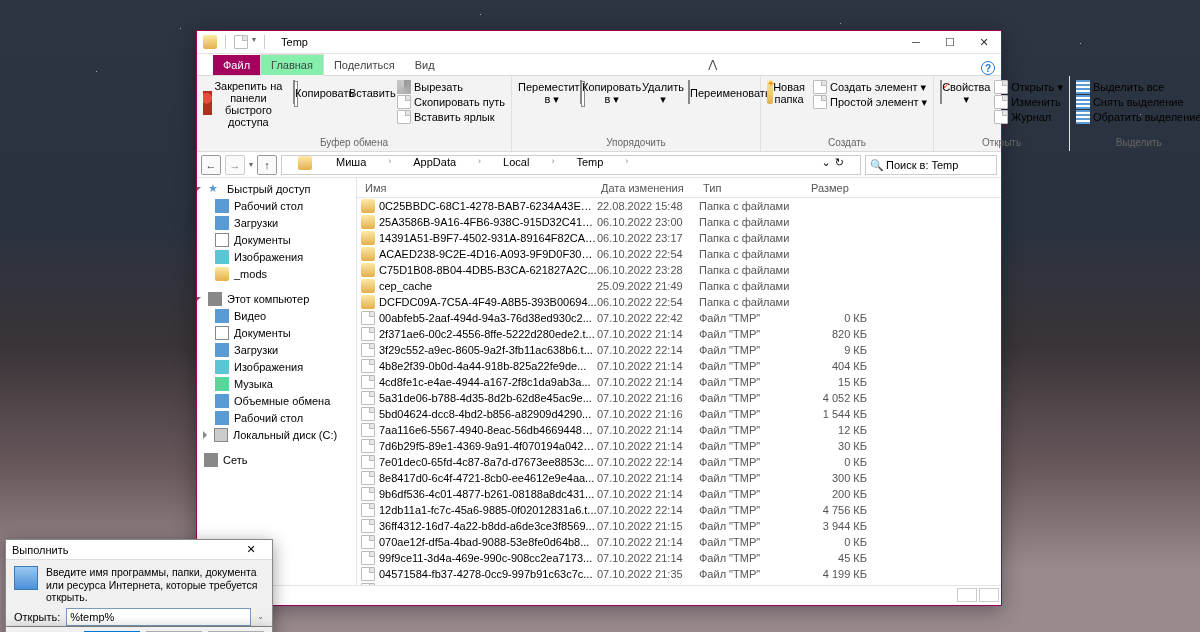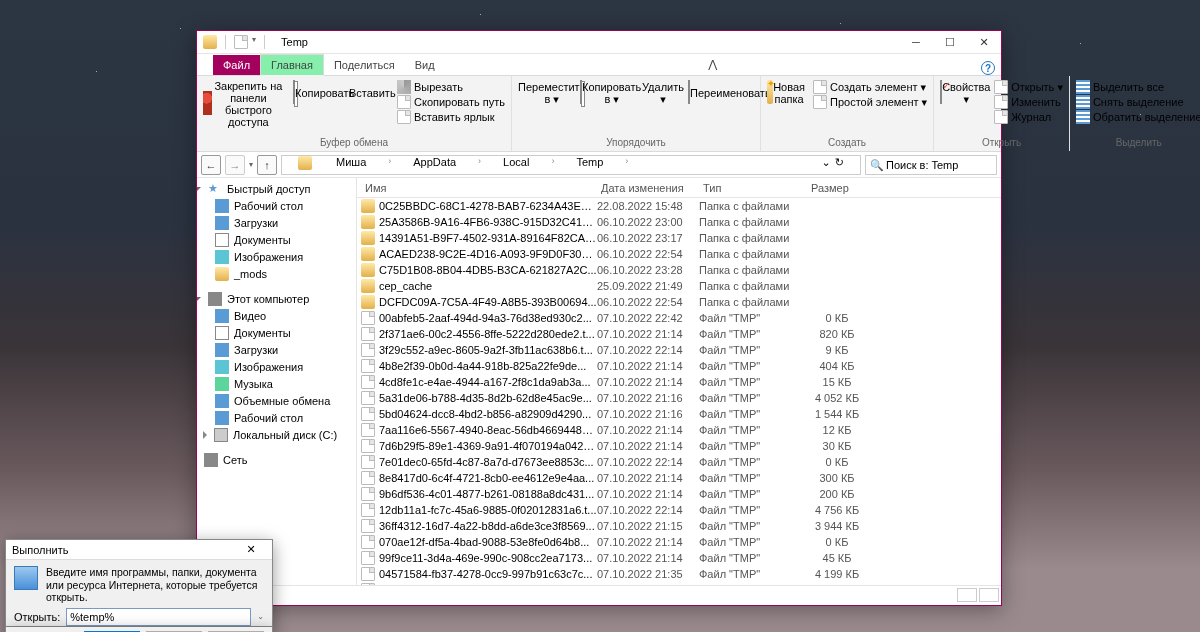--- a/index.html
+++ b/index.html
@@ -54,21 +54,21 @@
 .c-name{width:236px}
 .c-date{width:102px}
 .c-type{width:108px}
 .c-size{width:60px;text-align:left}
 .filelist{overflow:hidden;flex:1}
 .row{display:flex;align-items:center;height:16px;padding-left:4px}
 .row .fi{width:14px;height:14px;margin-right:4px;flex-shrink:0}
 .row .r-name{width:218px;overflow:hidden;text-overflow:ellipsis;white-space:nowrap}
 .row .r-date{width:102px;color:#555}
 .row .r-type{width:108px;color:#555;overflow:hidden;text-overflow:ellipsis;white-space:nowrap}
-.row .r-size{width:60px;text-align:center;color:#555}
+.row .r-size{width:60px;text-align:right;color:#555}
 .statusbar{position:absolute;bottom:0;right:0;display:flex;gap:2px;padding:2px;border-top:1px solid #e5e5e5;width:100%;justify-content:flex-end;background:#fff;height:20px}
 .statusbar .sb{width:20px;height:14px;border:1px solid #ccc}
 .ico-folder{background:linear-gradient(#ffe9a6,#e3b04b);border-radius:2px}
 .ico-file{background:#fff;border:1px solid #bbb;border-radius:1px;position:relative}
 .ico-file::after{content:"";position:absolute;top:0;right:0;width:4px;height:4px;background:#e5e5e5;border-left:1px solid #bbb;border-bottom:1px solid #bbb}
 .ico-pin{background:radial-gradient(circle at 40% 30%,#e74c3c 30%,#b03020 31%)}
 .ico-copy{background:#fff;border:1px solid #888;box-shadow:2px 2px 0 #fff,2px 2px 0 1px #888}
 .ico-paste{background:linear-gradient(#c89b5a,#a67a3a);border-radius:2px}
 .ico-scissors{background:conic-gradient(#999,#ccc)}
 .ico-arrow{background:linear-gradient(#5b9bd5,#3a7ab5)}

